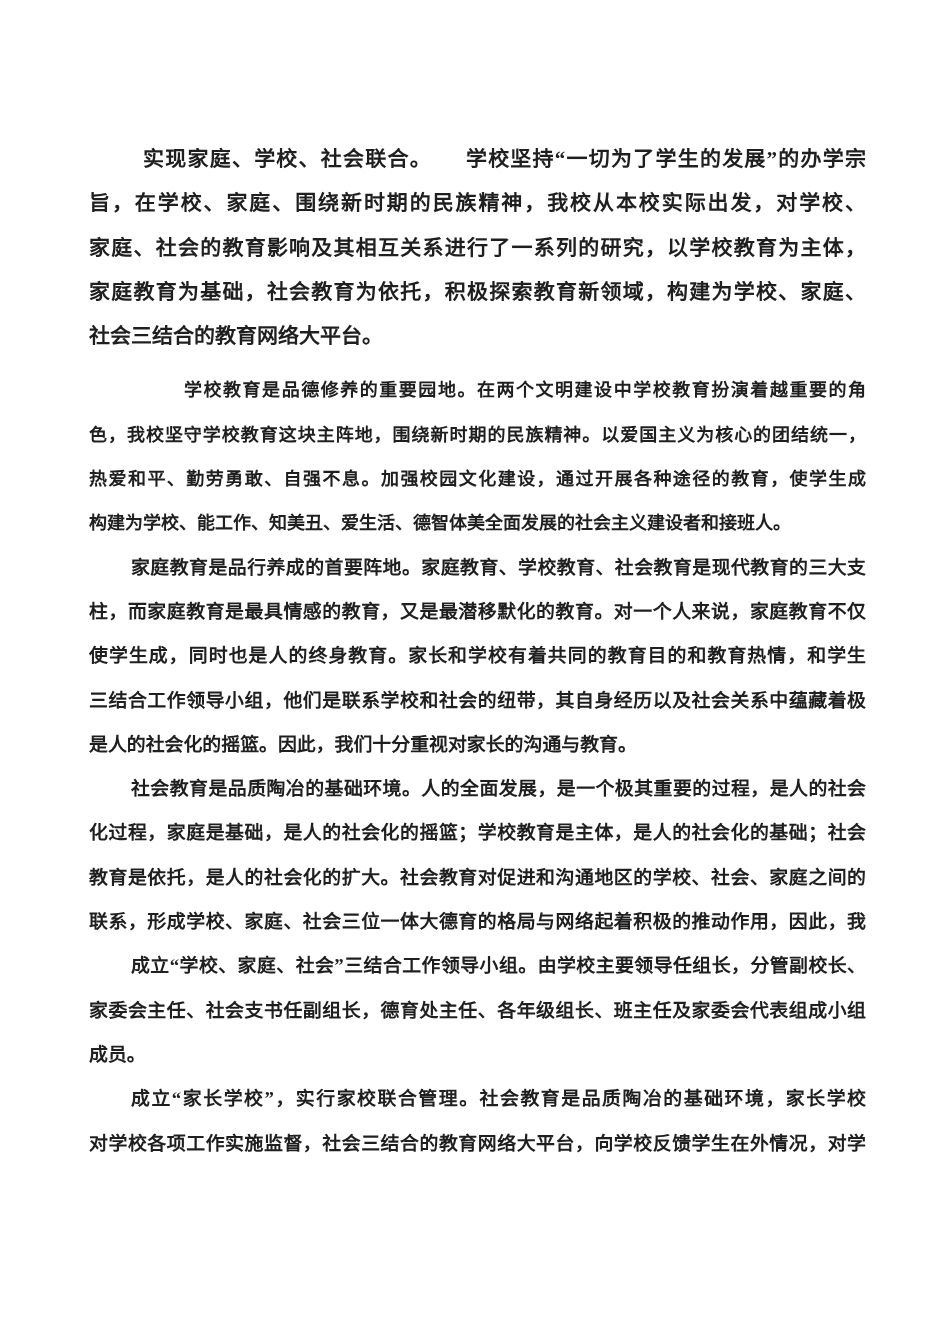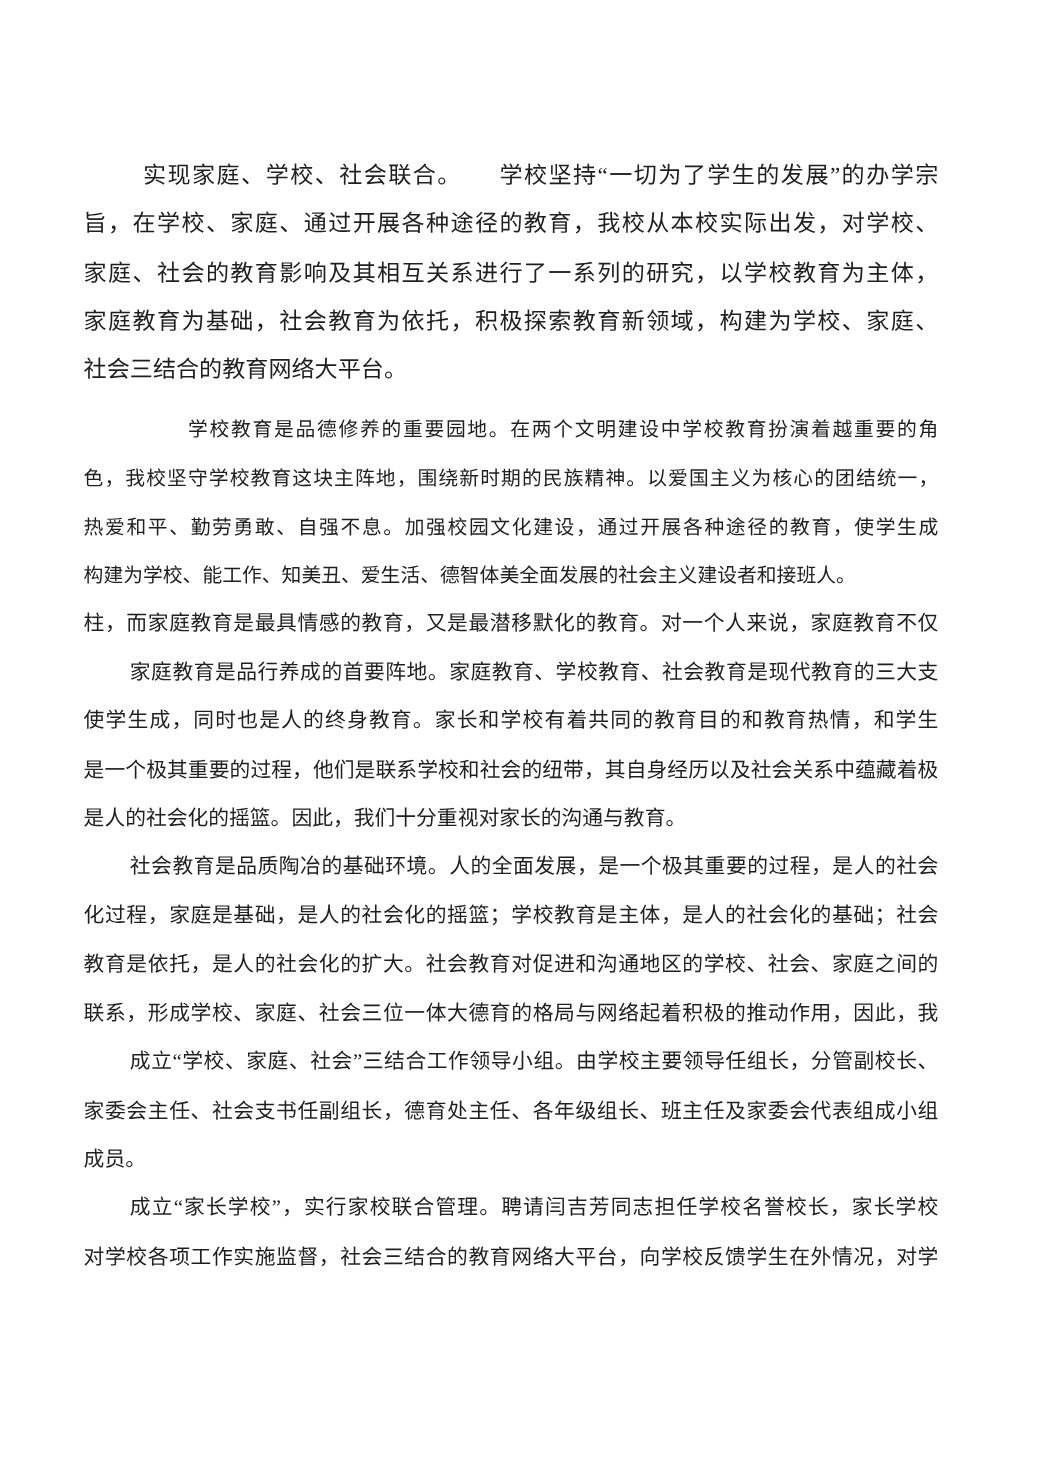--- a/index.html
+++ b/index.html
@@ -15,23 +15,24 @@
     width: 950px;
     height: 1344px;
     background: var(--bg);
     color: var(--ink);
     overflow: hidden;
     margin: 0 auto;
   }
 
   .doc-body {
     position: absolute;
-    left: 76px;
+    left: 89px;
     top: 137px;
     width: 777px;
+    font-weight: bold;
   }
 
   .para { margin: 0; }
   .para.lead { font-size: 21px; margin-bottom: 10px; }
   .para.indent-wide { font-size: 18px; }
   .para.normal { font-size: 18.9px; }
 
   .line {
     line-height: 44.3px;
     height: 44.3px;
@@ -47,47 +48,47 @@
   .para.indent-wide > .line.first { text-indent: 95px; }
   .para.normal      > .line.first { text-indent: 42px; }
 </style>
 </head>
 <body>
 
 <div class="page">
   <div class="doc-body">
       <div class="para lead">
         <div class="line first">实现家庭、学校、社会联合。　　学校坚持“一切为了学生的发展”的办学宗</div>
-        <div class="line">旨，在学校、家庭、通过开展各种途径的教育，我校从本校实际出发，对学校、</div>
+        <div class="line">旨，在学校、家庭、围绕新时期的民族精神，我校从本校实际出发，对学校、</div>
         <div class="line">家庭、社会的教育影响及其相互关系进行了一系列的研究，以学校教育为主体，</div>
         <div class="line">家庭教育为基础，社会教育为依托，积极探索教育新领域，构建为学校、家庭、</div>
         <div class="line final">社会三结合的教育网络大平台。</div>
       </div>
       <div class="para indent-wide">
         <div class="line first">学校教育是品德修养的重要园地。在两个文明建设中学校教育扮演着越重要的角</div>
         <div class="line">色，我校坚守学校教育这块主阵地，围绕新时期的民族精神。以爱国主义为核心的团结统一，</div>
         <div class="line">热爱和平、勤劳勇敢、自强不息。加强校园文化建设，通过开展各种途径的教育，使学生成</div>
         <div class="line final">构建为学校、能工作、知美丑、爱生活、德智体美全面发展的社会主义建设者和接班人。</div>
       </div>
       <div class="para normal">
+        <div class="line first">家庭教育是品行养成的首要阵地。家庭教育、学校教育、社会教育是现代教育的三大支</div>
         <div class="line">柱，而家庭教育是最具情感的教育，又是最潜移默化的教育。对一个人来说，家庭教育不仅</div>
-        <div class="line first">家庭教育是品行养成的首要阵地。家庭教育、学校教育、社会教育是现代教育的三大支</div>
         <div class="line">使学生成，同时也是人的终身教育。家长和学校有着共同的教育目的和教育热情，和学生</div>
-        <div class="line">是一个极其重要的过程，他们是联系学校和社会的纽带，其自身经历以及社会关系中蕴藏着极</div>
+        <div class="line">三结合工作领导小组，他们是联系学校和社会的纽带，其自身经历以及社会关系中蕴藏着极</div>
         <div class="line final">是人的社会化的摇篮。因此，我们十分重视对家长的沟通与教育。</div>
       </div>
       <div class="para normal">
         <div class="line first">社会教育是品质陶冶的基础环境。人的全面发展，是一个极其重要的过程，是人的社会</div>
         <div class="line">化过程，家庭是基础，是人的社会化的摇篮；学校教育是主体，是人的社会化的基础；社会</div>
         <div class="line">教育是依托，是人的社会化的扩大。社会教育对促进和沟通地区的学校、社会、家庭之间的</div>
         <div class="line">联系，形成学校、家庭、社会三位一体大德育的格局与网络起着积极的推动作用，因此，我</div>
       </div>
       <div class="para normal">
         <div class="line first">成立“学校、家庭、社会”三结合工作领导小组。由学校主要领导任组长，分管副校长、</div>
         <div class="line">家委会主任、社会支书任副组长，德育处主任、各年级组长、班主任及家委会代表组成小组</div>
         <div class="line final">成员。</div>
       </div>
       <div class="para normal">
-        <div class="line first">成立“家长学校”，实行家校联合管理。聘请闫吉芳同志担任学校名誉校长，家长学校</div>
+        <div class="line first">成立“家长学校”，实行家校联合管理。社会教育是品质陶冶的基础环境，家长学校</div>
         <div class="line">对学校各项工作实施监督，社会三结合的教育网络大平台，向学校反馈学生在外情况，对学</div>
       </div>
     </div>
 </div>
 
 </body></html>

